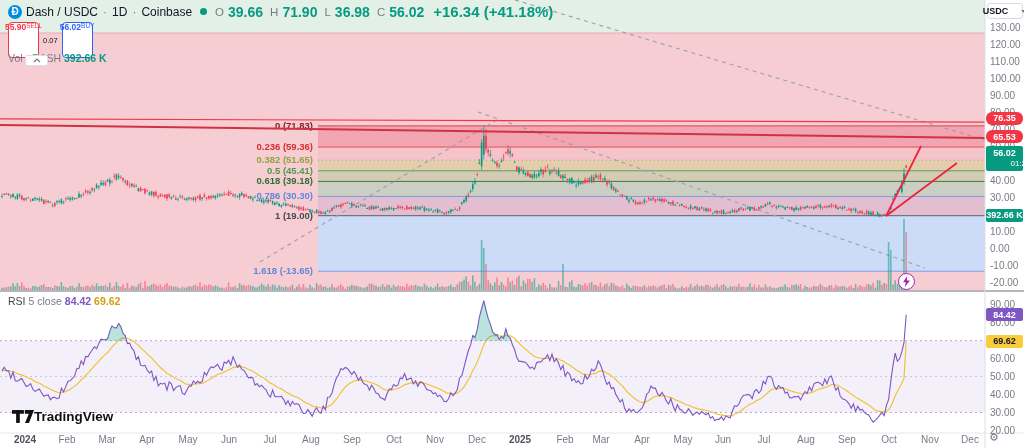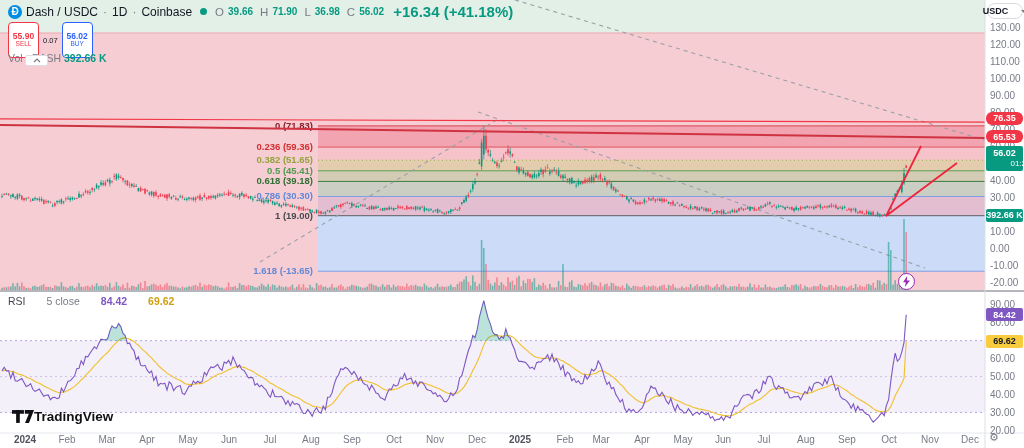--- a/index.html
+++ b/index.html
@@ -4,38 +4,38 @@
 <style>
   html,body{margin:0;padding:0;background:#fff;}
   .app{position:relative;width:1024px;height:448px;font-family:"Liberation Sans",sans-serif;background:#fff;overflow:hidden;}
   #chart-svg{position:absolute;left:0;top:0;}
   .legend-row1{position:absolute;left:8px;top:3px;display:flex;align-items:center;gap:4px;font-size:12px;color:#131722;white-space:nowrap;}
   .coin{width:14px;height:14px;border-radius:50%;background:#008de4;color:#fff;font-size:10px;font-weight:bold;display:flex;align-items:center;justify-content:center;}
   .sym{font-weight:400;}
   .sep{color:#787b86;padding:0 1px;}
   .status-dot{width:7px;height:7px;border-radius:50%;background:#089981;margin:0 4px;}
   .okey{color:#787b86;font-size:11.5px;}
-  .oval{color:#089981;font-size:10px;font-weight:600;margin-right:3px;}
+  .oval{color:#089981;font-size:14px;font-weight:600;margin-right:3px;}
   .chg{color:#089981;font-size:15px;font-weight:600;margin-left:2px;}
   .trade{position:absolute;left:8px;top:22px;display:flex;align-items:center;gap:4px;}
-  .trade button{display:flex;flex-direction:column;align-items:center;justify-content:center;width:31px;height:36px;background:#fff;border-radius:4px;padding:0;cursor:pointer;line-height:1.05;}
+  .trade button{display:flex;flex-direction:row;align-items:flex-start;justify-content:center;width:31px;height:36px;background:#fff;border-radius:4px;padding:0;cursor:pointer;line-height:1.05;}
   .btn-sell{border:1px solid #f23645;color:#f23645;}
   .btn-buy{border:1px solid #2962ff;color:#2962ff;}
   .bprice{font-size:8.5px;font-weight:700;}
   .blbl{font-size:6.5px;}
   .spread{font-size:7.5px;color:#131722;}
   .vol-legend{position:absolute;left:8px;top:52px;font-size:10.5px;color:#787b86;white-space:nowrap;}
   .vv{color:#089981;font-weight:600;}
   .collapse{position:absolute;left:25px;top:55px;width:23px;height:11px;background:#fff;border:1px solid #dcdfe5;border-radius:2px;display:flex;align-items:center;justify-content:center;padding:0;cursor:pointer;}
-  .rsi-legend{position:absolute;left:8px;top:295px;font-size:10.5px;color:#42464e;display:flex;gap:21px;white-space:nowrap;}
+  .rsi-legend{position:absolute;left:8px;top:295px;font-size:10.5px;color:#42464e;display:flex;gap:3px;white-space:nowrap;}
   .r-params{color:#787b86;}
   .r-val{color:#7e57c2;font-weight:700;}
   .r-ma{color:#cf9f10;font-weight:700;}
   .tvlogo{position:absolute;left:12px;top:409px;display:flex;align-items:center;font-weight:700;font-size:13.5px;color:#101014;}
-  .usdc{position:absolute;left:987px;top:3px;width:34px;height:14px;border:1px solid #d7dae0;border-radius:8px;background:#fff;display:flex;align-items:center;justify-content:center;gap:13px;font-size:9px;font-weight:600;color:#131722;}
+  .usdc{position:absolute;left:987px;top:3px;width:34px;height:14px;border:1px solid #d7dae0;border-radius:3px;background:#fff;display:flex;align-items:center;justify-content:center;gap:13px;font-size:9px;font-weight:600;color:#131722;}
   .caret{width:0;height:0;border-left:3px solid transparent;border-right:3px solid transparent;border-top:3px solid #787b86;}
   .tag{position:absolute;left:986px;width:37px;height:13px;border-radius:2px;color:#fff;font-size:9px;font-weight:600;display:flex;align-items:center;justify-content:center;z-index:3;}
   .tag.red{background:#f23645;border-radius:6px;}
   .tag.teal{background:#089981;}
   .tag.purple{background:#7e57c2;}
   .tag.yellow{background:#f8cc3d;color:#131722;}
   .tag.price-main{height:25px;flex-direction:column;line-height:1.2;}
   .cd{font-size:8px;font-weight:400;margin-left:43px;}
   .bolt{position:absolute;left:898px;top:273px;width:15px;height:15px;border-radius:50%;border:1.5px solid #9c27b0;background:#fff;display:flex;align-items:center;justify-content:center;z-index:2;}
   .gear{position:absolute;left:989px;top:431px;font-size:11px;color:#787b86;font-family:"DejaVu Sans",sans-serif;cursor:pointer;z-index:3;}

